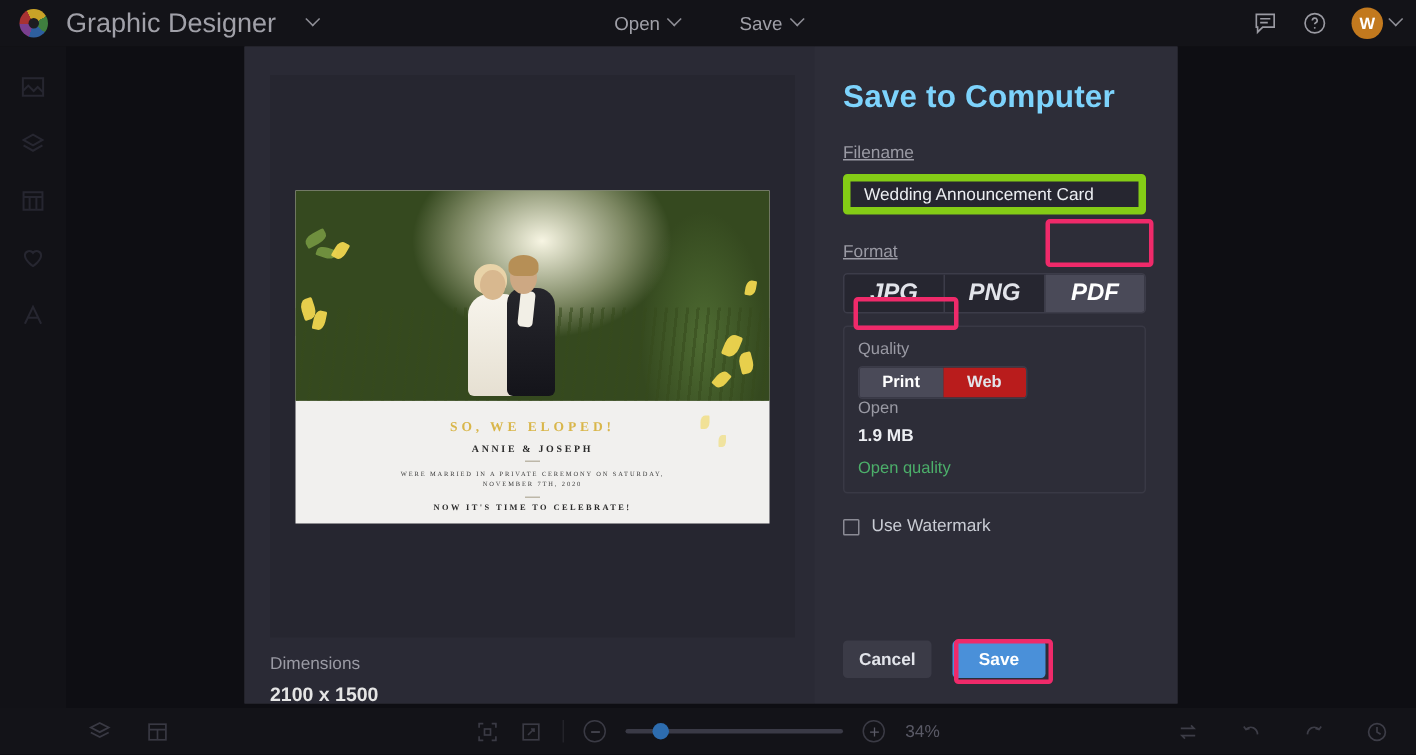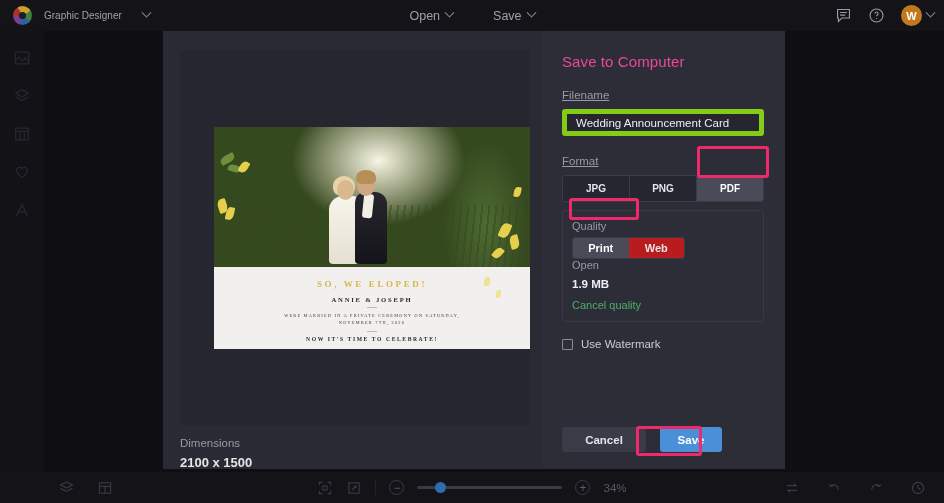--- a/index.html
+++ b/index.html
@@ -22,21 +22,21 @@
   .logo {
     width: 19px; height: 19px; border-radius: 50%;
     background: conic-gradient(#c9a227 0deg 60deg, #3f7f3f 60deg 130deg, #2e5f9e 130deg 200deg,
                 #7a3f8f 200deg 265deg, #a83232 265deg 330deg, #c9a227 330deg 360deg);
     position: relative;
   }
   .logo::after {
     content: ""; position: absolute; left: 6px; top: 6px; width: 7px; height: 7px;
     border-radius: 50%; background: #1d1d22;
   }
-  .doc-title { display: flex; align-items: center; gap: 21px; color: #a0a0a8; font-size: 10px; }
+  .doc-title { display: flex; align-items: center; gap: 21px; color: #a0a0a8; font-size: 18px; }
   .chev { display: inline-block; width: 7px; height: 7px; border-right: 1.4px solid #8e8e96;
           border-bottom: 1.4px solid #8e8e96; transform: rotate(45deg) translate(-2px,-2px); }
   .top-center { position: absolute; left: 0; right: 0; margin: 0 auto; width: 220px;
                 display: flex; justify-content: center; gap: 40px; }
   .menu-item { display: flex; align-items: center; gap: 6px; color: #a0a0a8; font-size: 12.5px; cursor: default; }
   .top-right { position: absolute; right: 10px; top: 0; height: 31px; display: flex; align-items: center; gap: 16px; }
   .ic { color: #9a9aa2; display: flex; align-items: center; justify-content: center; }
   .avatar { width: 21px; height: 21px; border-radius: 50%; background: #c2791e;
             color: #fff; font-size: 11px; font-weight: bold; display: flex;
             align-items: center; justify-content: center; }
@@ -54,21 +54,21 @@
   .canvasarea { position: absolute; left: 44px; top: 31px; right: 0; bottom: 31px; background: #0e0e13; }
 
   
   .modal {
     position: absolute; left: 163px; top: 31px; width: 622px; height: 438px;
     background: #2a2a35; display: flex;
   }
   .preview-pane { width: 380px; background: #2a2a35; padding: 19px 17px 0 17px; }
   .preview-box {
     width: 350px; height: 375px; background: #262630;
-    display: flex; align-items: center; justify-content: flex-end;
+    display: flex; align-items: center; justify-content: center;
   }
   .card {
     width: 316px; height: 222px; background: #f1f0ee; position: relative; overflow: hidden;
   }
   .card-photo {
     position: absolute; left: 0; top: 0; width: 316px; height: 140px;
     background:
       radial-gradient(ellipse 120px 90px at 52% 24%, rgba(255,252,235,0.96) 0%, rgba(255,248,220,0.35) 48%, rgba(255,248,220,0) 72%),
       radial-gradient(ellipse 60px 120px at 86% 70%, #4e6b32 0%, #35491f 70%),
       radial-gradient(ellipse 70px 120px at 10% 72%, #46602c 0%, #2e421c 70%),
@@ -108,32 +108,32 @@
              font-family: "Liberation Serif", serif; }
   .ct-foot { color: #2a2a2a; font-size: 5.6px; letter-spacing: 1.6px; font-weight: bold;
              margin-top: 3px; font-family: "Liberation Serif", serif; }
 
   .dims { padding: 12px 0 0 0; }
   .dims-label { color: #9a9aa4; font-size: 11.5px; }
   .dims-value { color: #e5e5e5; font-size: 13px; font-weight: bold; margin-top: 6px; }
 
   
   .settings-pane { width: 242px; background: #2d2d38; padding: 22px 19px 0 19px; position: relative; }
-  .pane-title { color: #ec4899; font-size: 15px; font-weight: normal; letter-spacing: 0.1px; }
+  .pane-title { color: #7dd3fc; font-size: 21px; font-weight: bold; letter-spacing: 0.1px; }
   .field-label { color: #9a9aa4; font-size: 11.5px; margin-top: 19px; text-decoration: underline; }
   .filename-input {
     margin-top: 8px; width: 202px; height: 27px; background: #262630;
     border: 5px solid #84cc16; border-radius: 3px; color: #eceef2;
     font-size: 11.5px; padding: 0 9px; font-family: "Liberation Sans", sans-serif;
   }
   .seg { margin-top: 8px; width: 202px; height: 27px; display: flex;
          border: 1px solid #3c3c49; border-radius: 3px; overflow: hidden; }
   .seg-btn { flex: 1; display: flex; align-items: center; justify-content: center;
-             color: #e2e4ea; font-size: 10px; font-weight: bold; background: #262630;
-             border-right: 1px solid #3c3c49; }
+             color: #e2e4ea; font-size: 16px; font-weight: bold; background: #262630;
+             border-right: 1px solid #3c3c49; font-style: italic; }
   .seg-btn:last-child { border-right: none; }
   .seg-btn.active { background: #4a4a58; color: #ffffff; }
 
   .quality-box { margin-top: 8px; width: 202px; border: 1px solid #393945;
                  border-radius: 3px; padding: 9px 9px 10px 9px; display: flex; flex-wrap: wrap; }
   .qb-left { width: 118px; }
   .qb-right { width: 66px; }
   .small-label { color: #9a9aa4; font-size: 11px; }
   .qseg { margin-top: 5px; width: 113px; height: 22px; display: flex;
           border: 1px solid #3c3c49; border-radius: 3px; overflow: hidden; }
@@ -143,21 +143,21 @@
   .size-value { color: #eceef2; font-size: 11.5px; font-weight: bold; margin-top: 7px; }
   .qnote { color: #4caf6a; font-size: 11px; margin-top: 9px; width: 100%; }
 
   .watermark-row { margin-top: 16px; display: flex; align-items: center; gap: 8px; }
   .cbox { width: 11px; height: 11px; border: 1px solid #8b8b95; border-radius: 1px; background: transparent; }
   .wm-label { color: #c9ccd4; font-size: 11.5px; }
 
   .footer-btns { position: absolute; left: 19px; bottom: 17px; display: flex; gap: 14px; align-items: center; }
   .btn { height: 25px; border-radius: 3px; display: flex; align-items: center; justify-content: center;
          font-size: 11.5px; font-weight: bold; }
-  .btn-cancel { width: 84px; background: #3b3b47; color: #e2e4ea; }
+  .btn-cancel { width: 59px; background: #3b3b47; color: #e2e4ea; }
   .btn-save { width: 62px; background: #4a90d9; color: #ffffff; }
 
   
   .hl { position: absolute; border: 3px solid #ef2a6a; border-radius: 3px; pointer-events: none; z-index: 40; }
 
   
   .bottombar {
     position: absolute; left: 0; bottom: 0; width: 944px; height: 31px;
     background: #131318; display: flex; align-items: center;
   }
@@ -318,21 +318,21 @@
           <div class="small-label">Quality</div>
           <div class="qseg">
             <div class="qseg-btn active">Print</div>
             <div class="qseg-btn">Web</div>
           </div>
         </div>
         <div class="qb-right">
           <div class="small-label">Open</div>
           <div class="size-value">1.9 MB</div>
         </div>
-        <div class="qnote">Cancel quality</div>
+        <div class="qnote">Open quality</div>
       </div>
 
       <div class="watermark-row">
         <span class="cbox"></span>
         <span class="wm-label">Use Watermark</span>
       </div>
 
       <div class="footer-btns">
         <div class="btn btn-cancel">Cancel</div>
         <div class="btn btn-save">Save</div>

